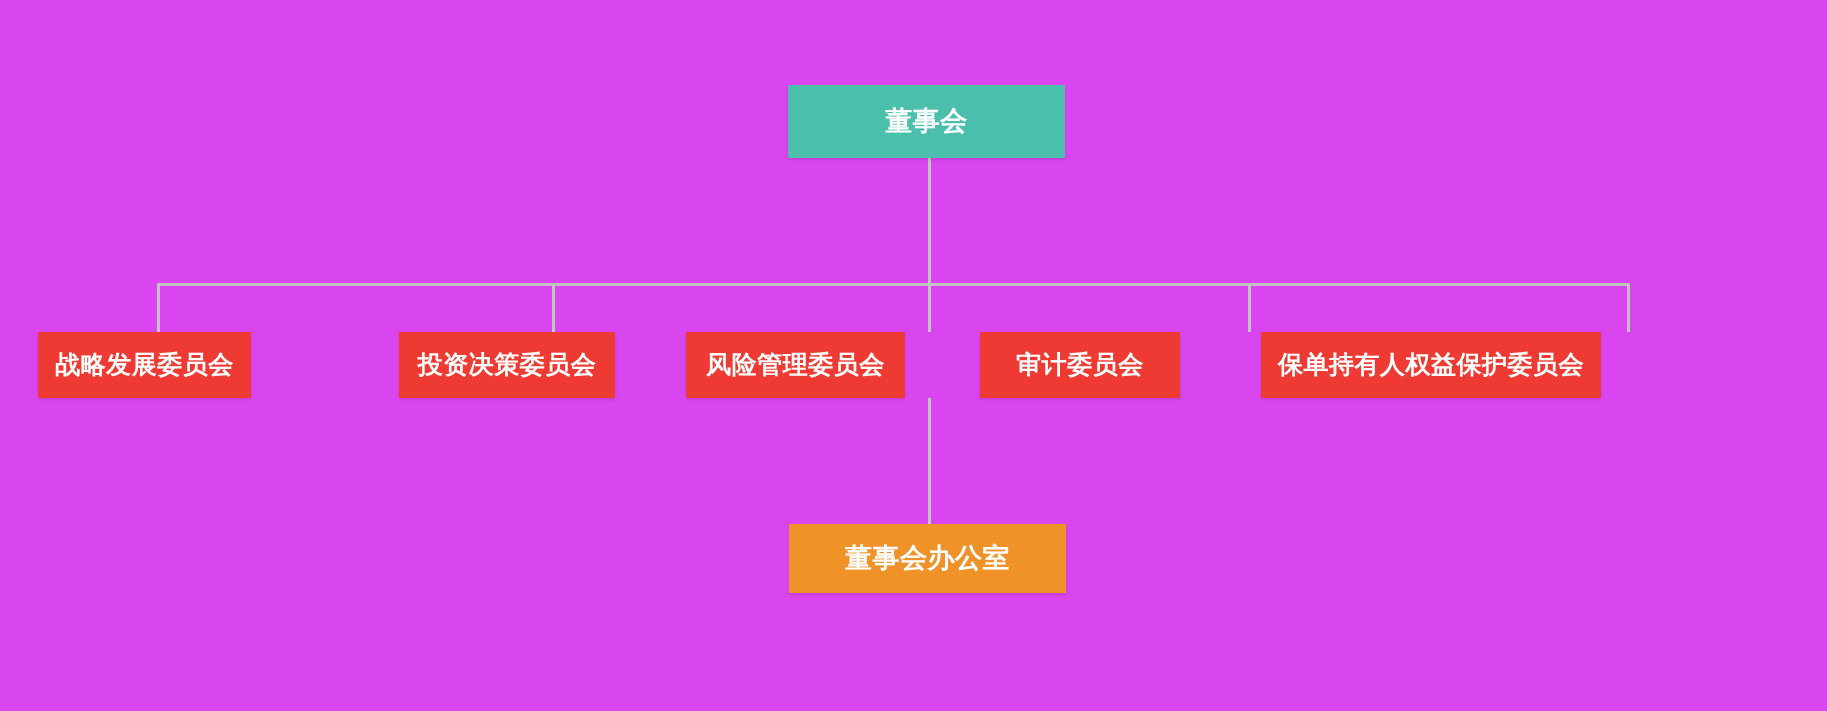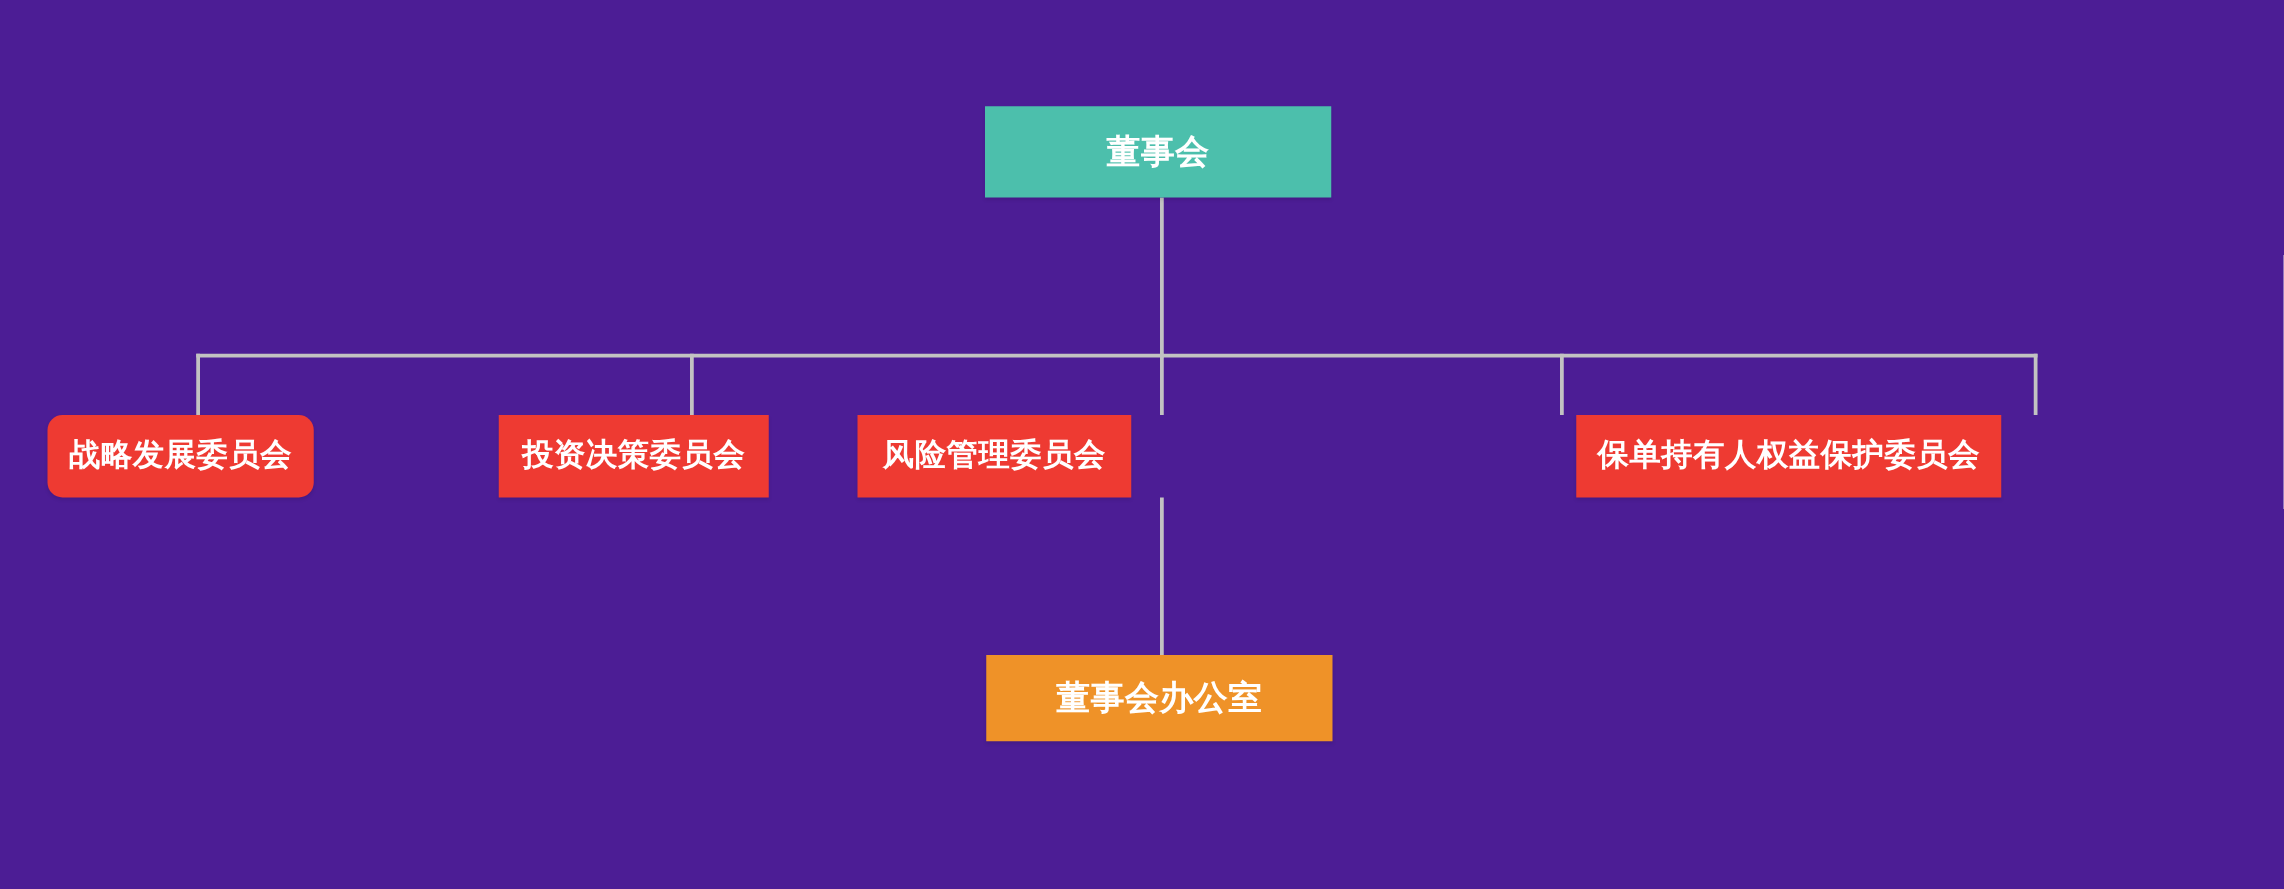--- a/index.html
+++ b/index.html
@@ -8,21 +8,21 @@
     padding: 0;
     background: #ffffff;
   }
   body {
     font-family: "Liberation Sans", "DejaVu Sans", sans-serif;
   }
   #chart-canvas {
     position: relative;
     width: 1827px;
     height: 711px;
-    background: #4c1d95;
+    background: #d946ef;
     overflow: hidden;
   }
   .node {
     position: absolute;
     box-sizing: border-box;
     display: flex;
     align-items: center;
     justify-content: center;
     color: #ffffff;
     font-weight: bold;
@@ -72,32 +72,35 @@
   <div class="connector connector-v" style="left:1248px; top:283px; height:49px;"></div>
 
   <div class="connector connector-v" style="left:1627px; top:283px; height:49px;"></div>
 
   <div class="connector connector-v" style="left:928px; top:398px; height:126px;"></div>
 
   <div class="node node-root" style="left:788px; top:85px; width:277px; height:73px; background:#4cbfac;">
     <span>董事会</span>
   </div>
 
-  <div class="node node-committee" style="left:38px; top:332px; width:213px; height:66px; background:#ee3a32;border-radius:12px;">
+  <div class="node node-committee" style="left:38px; top:332px; width:213px; height:66px; background:#ee3a32;">
     <span>战略发展委员会</span>
   </div>
 
   <div class="node node-committee" style="left:359px; top:332px; width:216px; height:66px; background:#ee3a32;margin-left:40px;">
     <span>投资决策委员会</span>
   </div>
 
   <div class="node node-committee" style="left:686px; top:332px; width:219px; height:66px; background:#ee3a32;">
     <span>风险管理委员会</span>
   </div>
 
+  <div class="node node-committee" style="left:980px; top:332px; width:200px; height:66px; background:#ee3a32;">
+    <span>审计委员会</span>
+  </div>
 
   <div class="node node-committee" style="left:1229px; top:332px; width:340px; height:66px; background:#ee3a32;margin-left:32px;">
     <span>保单持有人权益保护委员会</span>
   </div>
 
   <div class="node node-office" style="left:789px; top:524px; width:277px; height:69px; background:#ef9228;">
     <span>董事会办公室</span>
   </div>
 
 </div>

